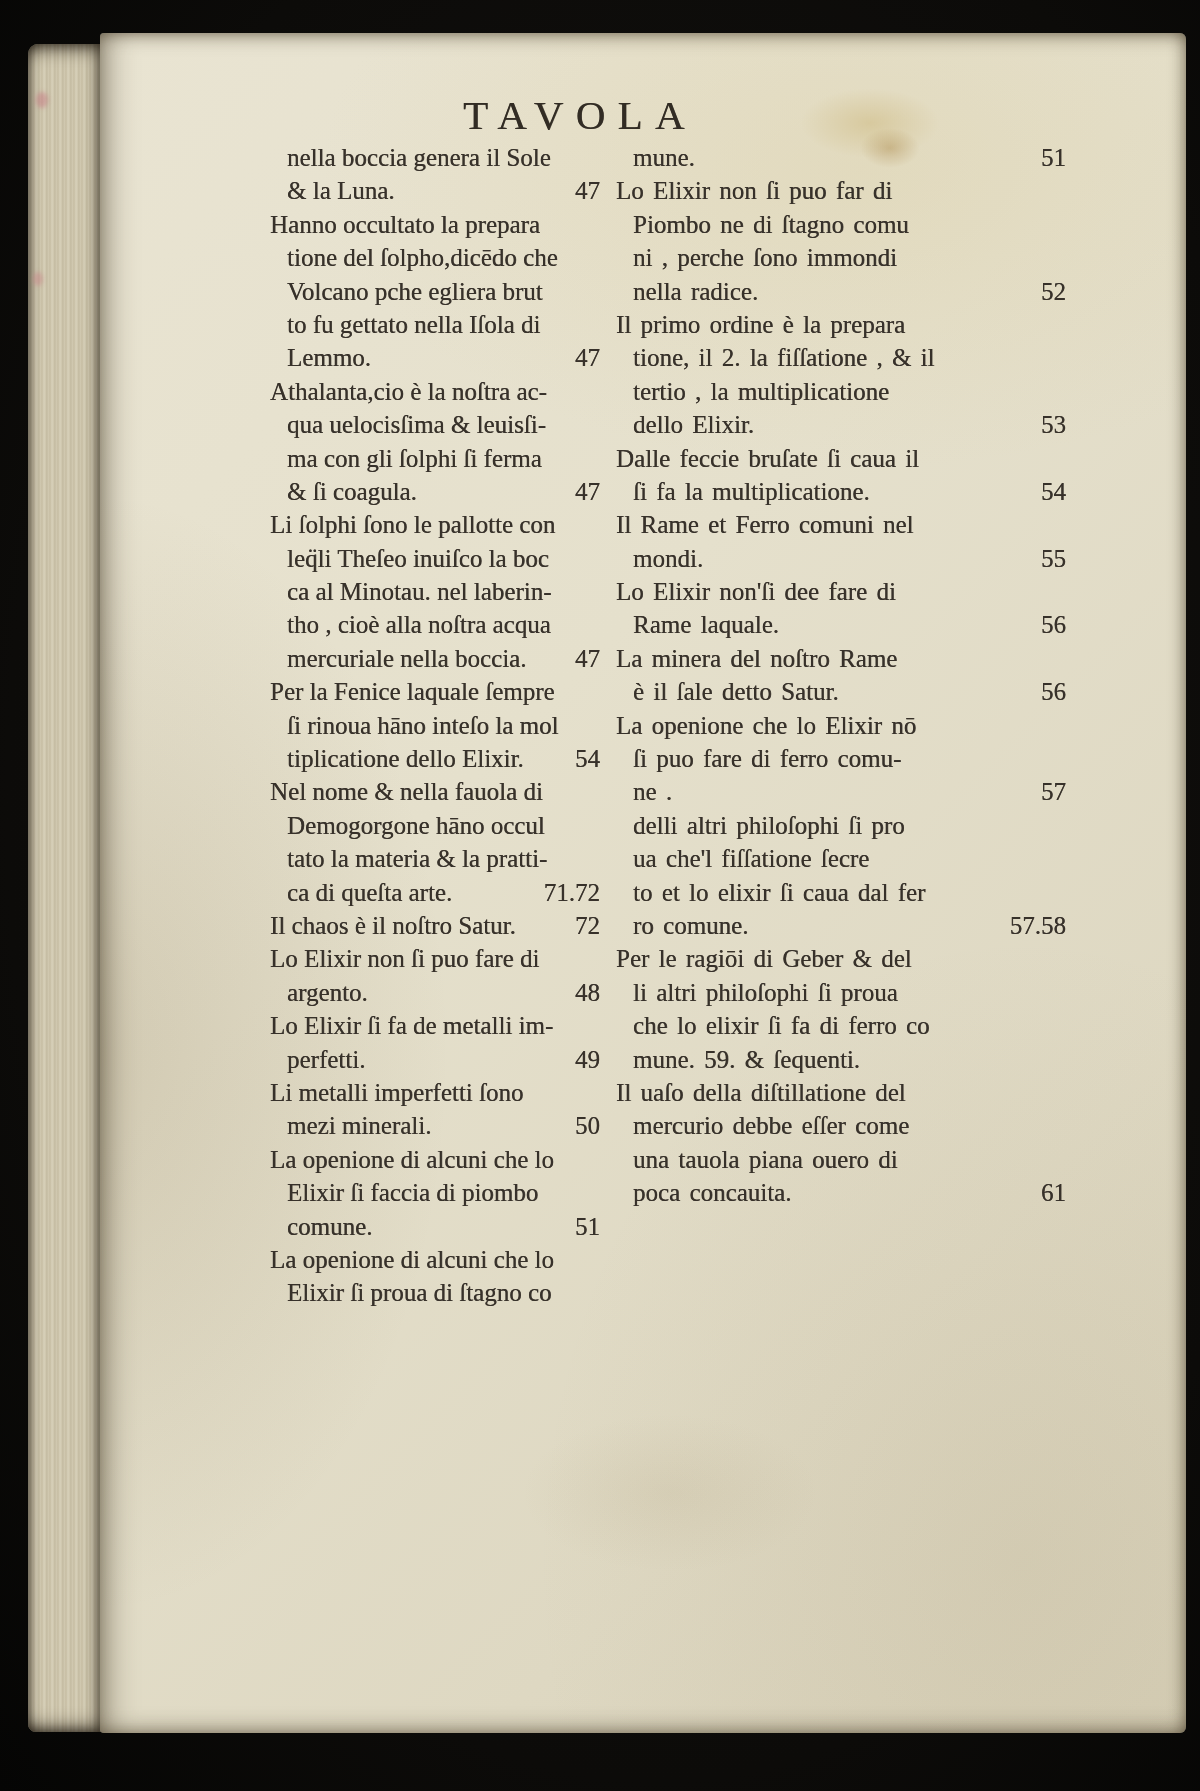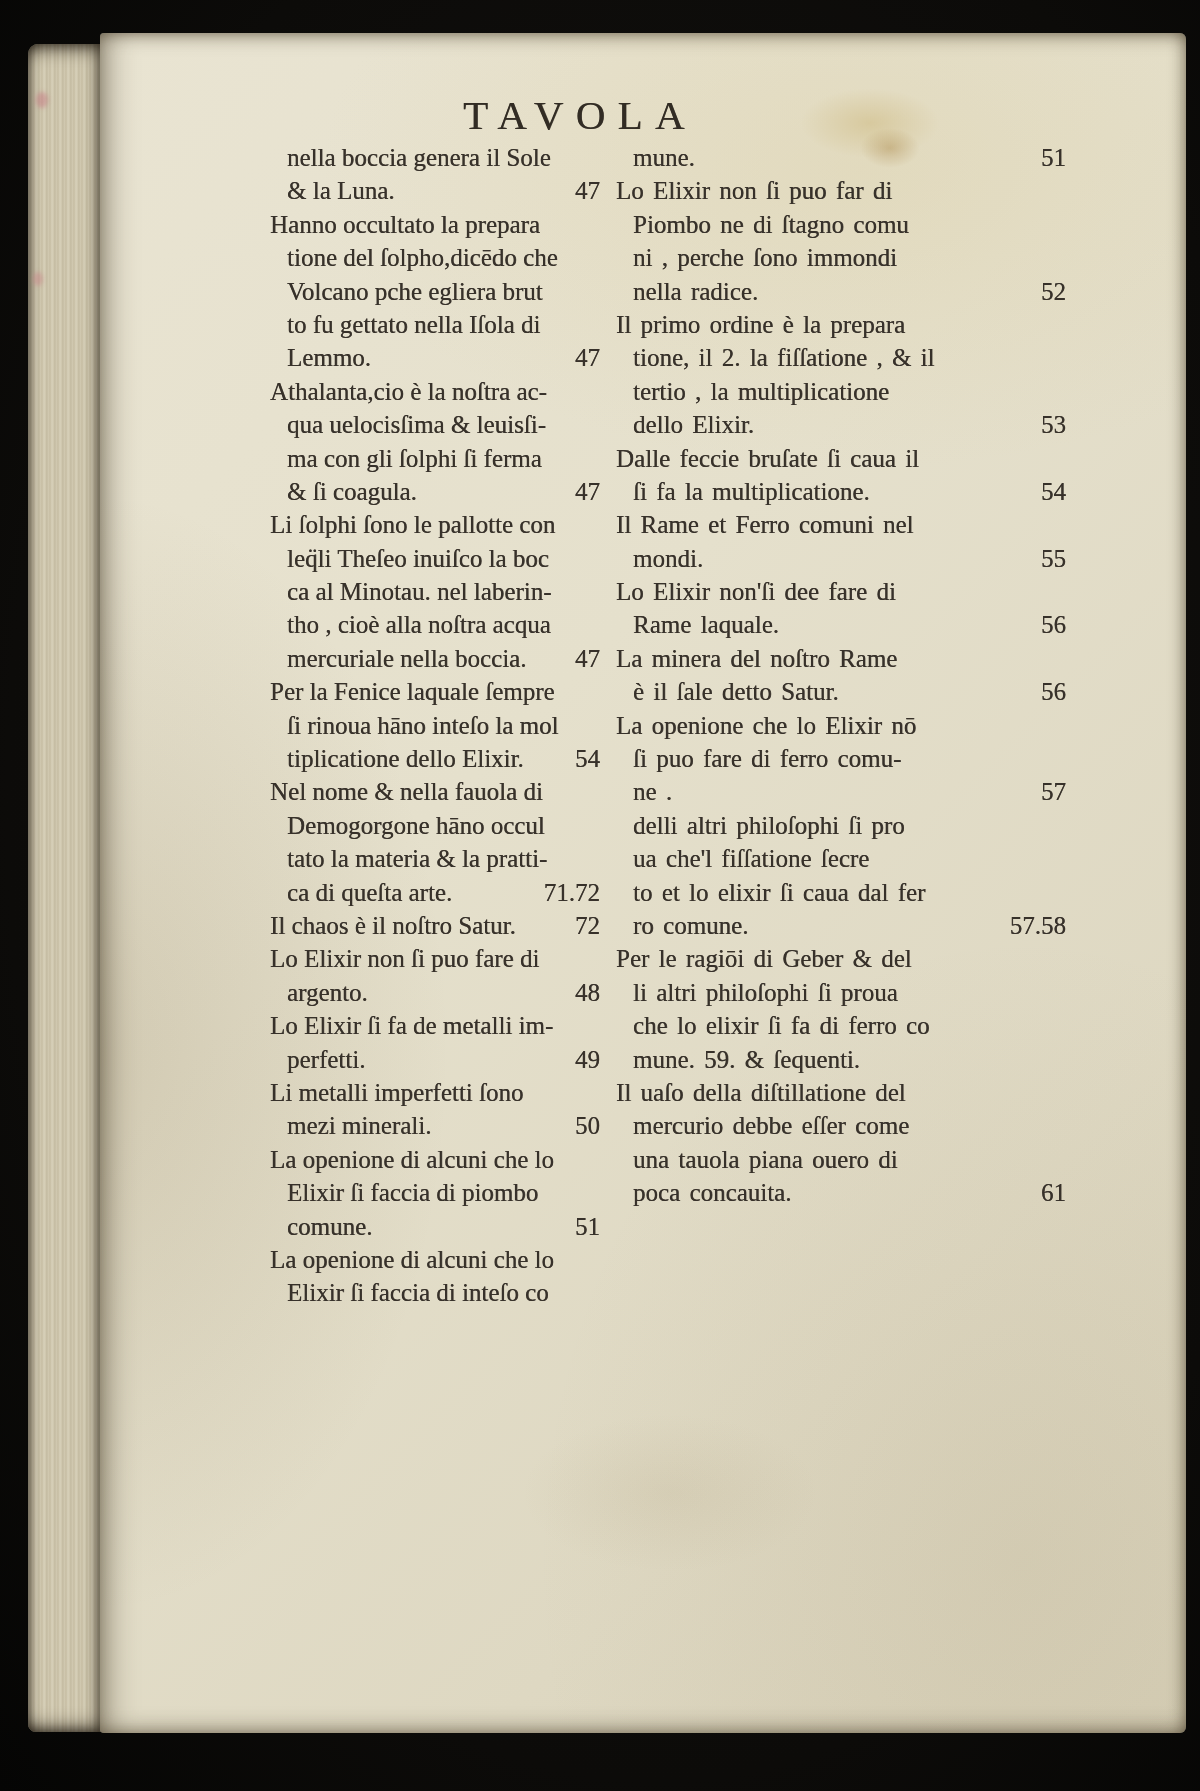--- a/index.html
+++ b/index.html
@@ -202,21 +202,21 @@
               <span class="t">Elixir ſi faccia di piombo</span>
             </div>
             <div class="line ind">
               <span class="t">comune.</span>
               <span class="n">51</span>
             </div>
             <div class="line">
               <span class="t">La openione di alcuni che lo</span>
             </div>
             <div class="line ind">
-              <span class="t">Elixir ſi faccia di inteſo co</span>
+              <span class="t">Elixir ſi proua di ſtagno co</span>
             </div>
           </div>
         <div class="col right" id="right-col">
             <div class="line ind">
               <span class="t">mune.</span>
               <span class="n">51</span>
             </div>
             <div class="line">
               <span class="t">Lo Elixir non ſi puo far di</span>
             </div>

